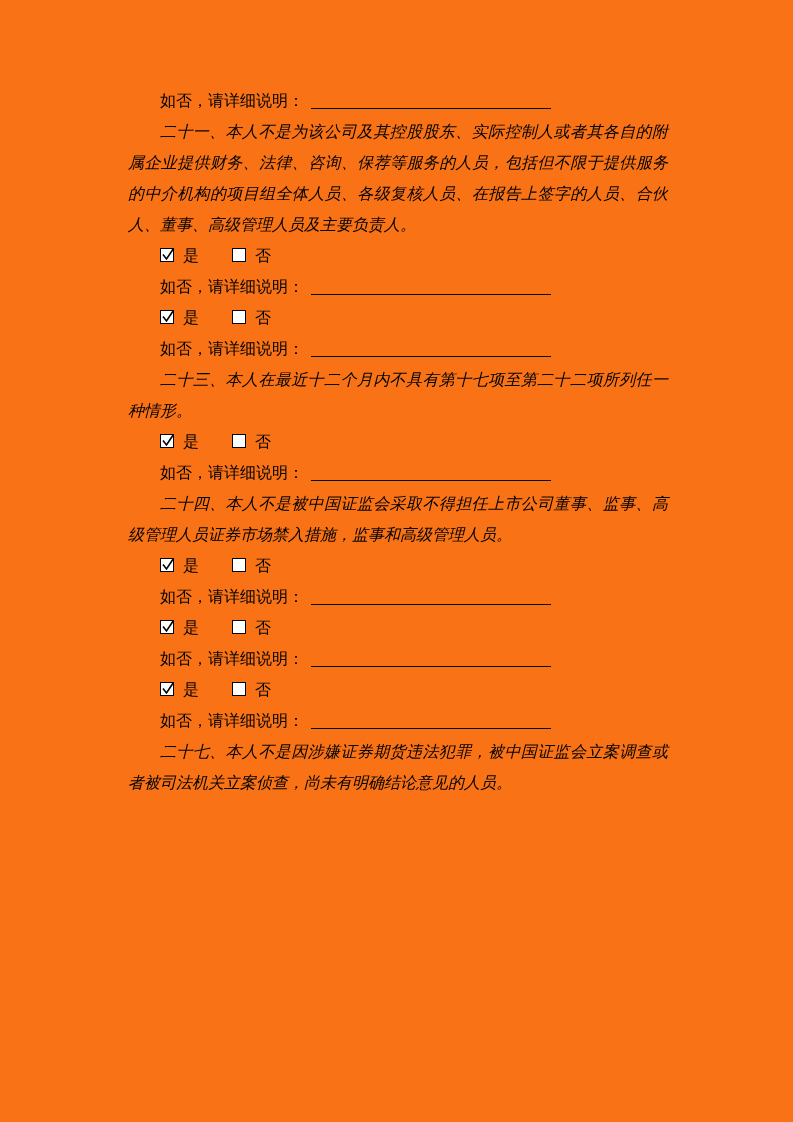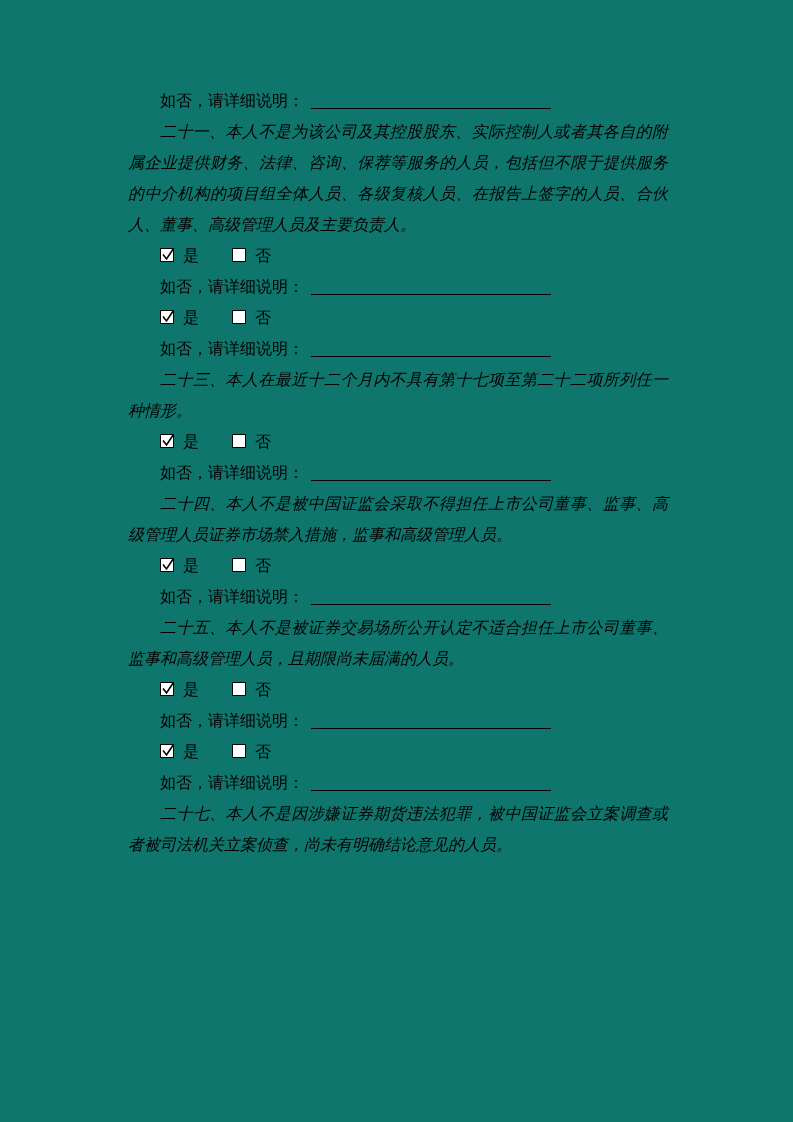--- a/index.html
+++ b/index.html
@@ -4,21 +4,21 @@
 <style>
   html, body {
     margin: 0;
     padding: 0;
     background: #ffffff;
   }
   .page {
     position: relative;
     width: 793px;
     height: 1122px;
-    background: #0f766e;
+    background: #f97316;
     overflow: hidden;
     font-family: "Liberation Serif", "DejaVu Serif", serif;
     font-size: 16px;
     line-height: 31px;
     color: #000000;
   }
   .content {
     position: absolute;
     left: 128px;
     top: 85px;
@@ -124,21 +124,20 @@
       <span class="opt"><span class="cb checked"><svg viewBox="0 0 14 15">
                   <polyline points="2,7.5 5.5,12 12.5,1.5"></polyline>
                 </svg></span><span>是</span></span><span class="opt"><span class="cb"></span><span>否</span></span>
     </p>
     <p class="row">
       <span>如否，请详细说明：</span><span class="blank"></span>
     </p>
   </div>
 
   <div class="item">
-    <p class="para">二十五、本人不是被证券交易场所公开认定不适合担任上市公司董事、监事和高级管理人员，且期限尚未届满的人员。</p>
     <p class="row">
       <span class="opt"><span class="cb checked"><svg viewBox="0 0 14 15">
                   <polyline points="2,7.5 5.5,12 12.5,1.5"></polyline>
                 </svg></span><span>是</span></span><span class="opt"><span class="cb"></span><span>否</span></span>
     </p>
     <p class="row">
       <span>如否，请详细说明：</span><span class="blank"></span>
     </p>
   </div>
 

